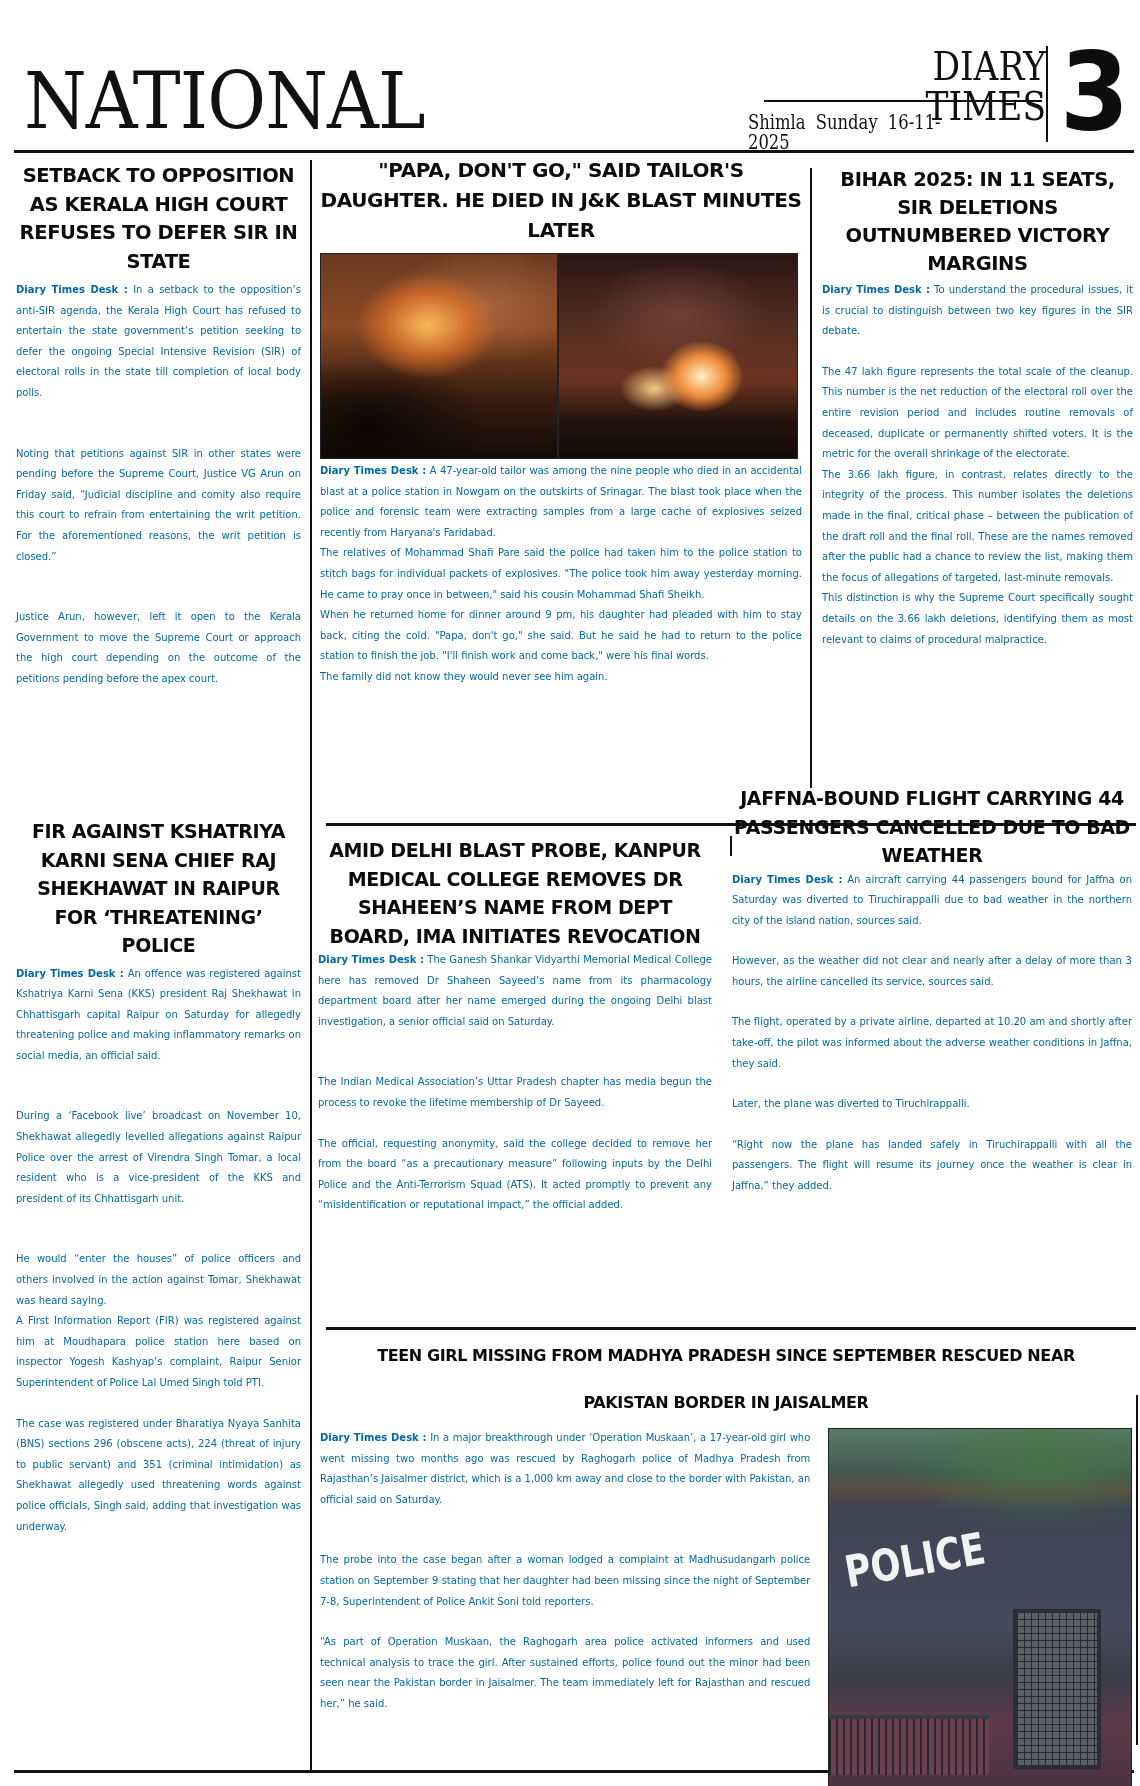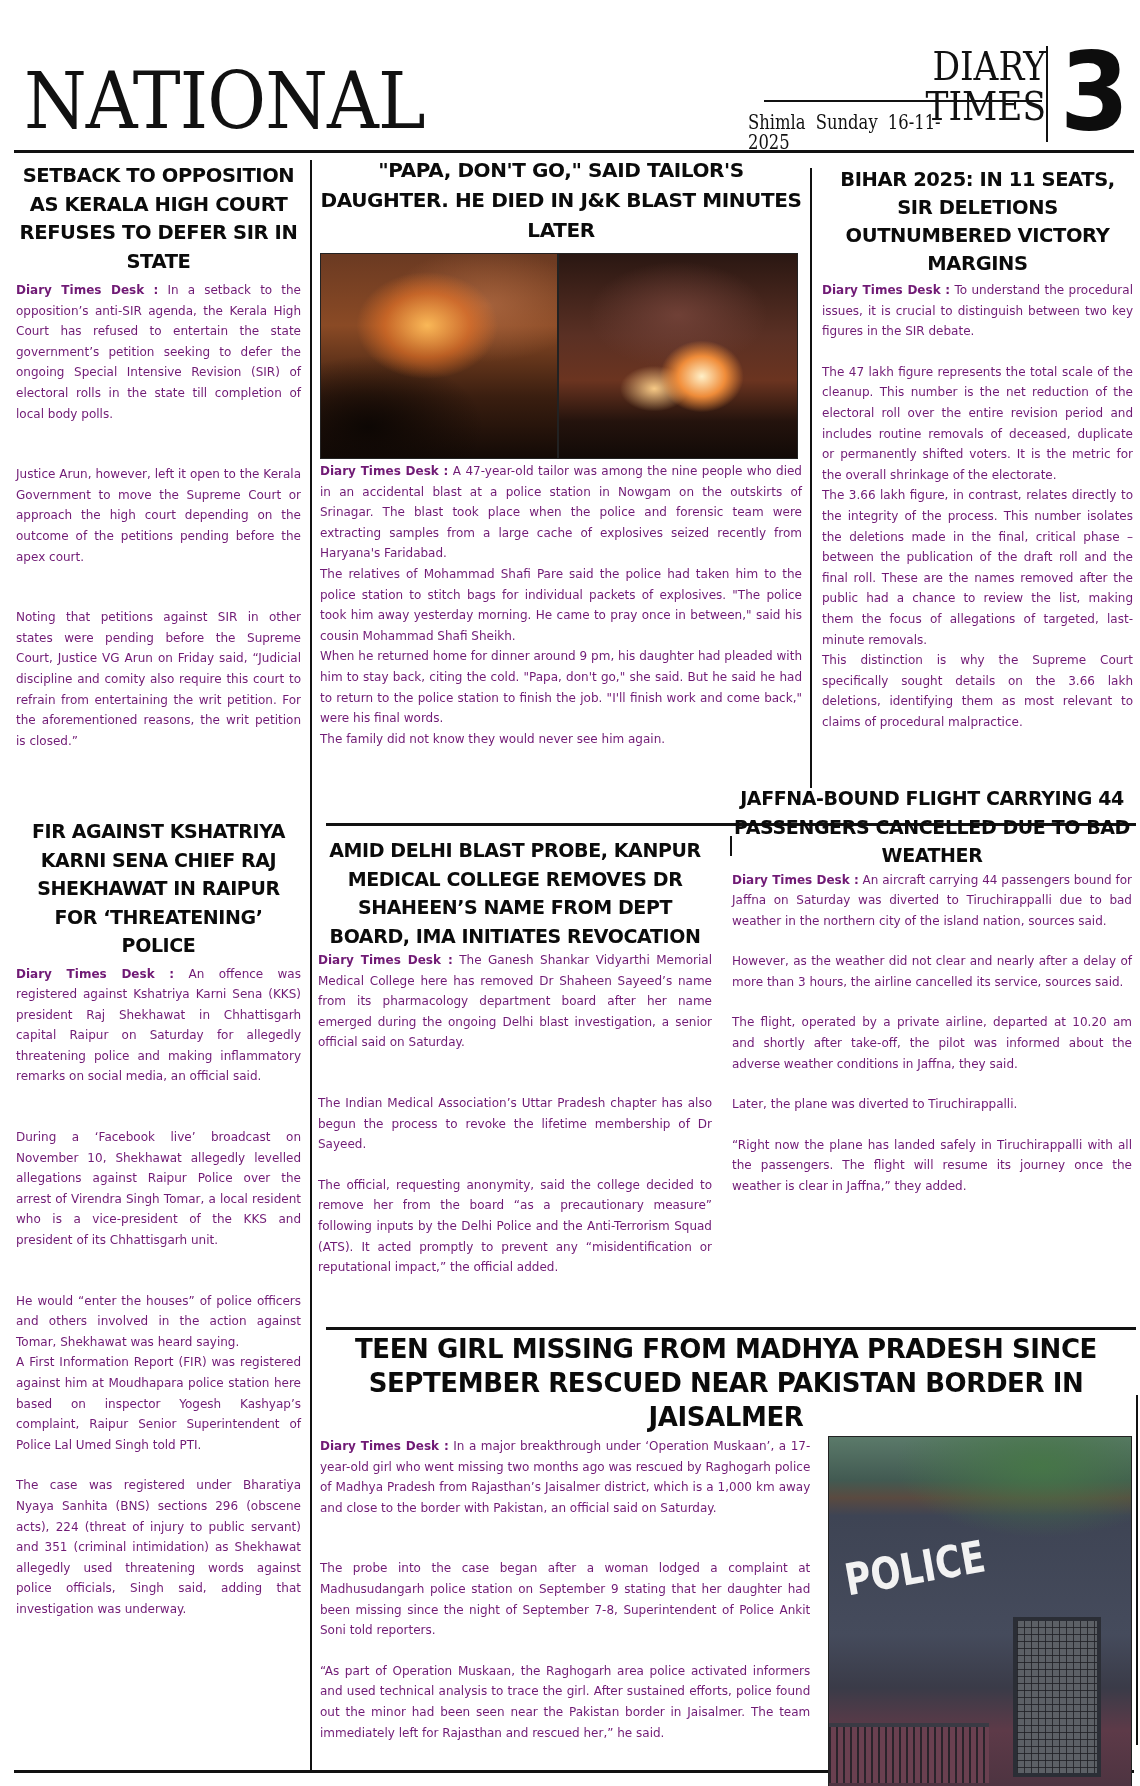--- a/index.html
+++ b/index.html
@@ -39,22 +39,22 @@
     .hrule { height: 3px; background: #111; }
     .vrule { width: 2px; background: #111; }
 
     
     .headline {
       font-family: "DejaVu Sans", sans-serif; font-weight: bold;
       text-align: center; color: #0b0b0b; text-transform: uppercase;
       letter-spacing: -0.4px;
     }
     .body-text {
-      font-family: "DejaVu Sans", sans-serif; font-size: 12px;
-      line-height: 20.6px; text-align: justify; color: #701a75;
+      font-family: "DejaVu Sans", sans-serif; font-size: 10px;
+      line-height: 20.6px; text-align: justify; color: #0369a1;
     }
     .body-text p { margin-bottom: 0; }
     .body-text p.gap { margin-top: 20px; }
     .body-text p.biggap { margin-top: 40px; }
     .desk { font-weight: bold; }
 
     
     .photo { overflow: hidden; border: 1.5px solid #222; }
     .blast-left {
       background:
@@ -113,22 +113,22 @@
 <div class="abs vrule" style="left:1136px; top:1395px; height:350px;"></div>
 
 <div class="abs hrule" style="left:326px; top:823px; width:810px;"></div>
 <div class="abs hrule" style="left:326px; top:1327px; width:810px;"></div>
 <div class="abs hrule" style="left:14px; top:1770px; width:1120px;"></div>
 
 <article class="abs" style="left:16px; top:162px; width:285px;">
   <h2 class="headline" style="font-size:19.5px; line-height:28.5px;">SETBACK TO OPPOSITION AS KERALA HIGH COURT REFUSES TO DEFER SIR IN STATE</h2>
   <div class="body-text" style="margin-top:4px;">
     <p><span class="desk">Diary Times Desk :</span> <span>In a setback to the opposition’s anti-SIR agenda, the Kerala High Court has refused to entertain the state government’s petition seeking to defer the ongoing Special Intensive Revision (SIR) of electoral rolls in the state till completion of local body polls.</span></p>
+    <p class="biggap">Noting that petitions against SIR in other states were pending before the Supreme Court, Justice VG Arun on Friday said, “Judicial discipline and comity also require this court to refrain from entertaining the writ petition. For the aforementioned reasons, the writ petition is closed.”</p>
     <p class="biggap">Justice Arun, however, left it open to the Kerala Government to move the Supreme Court or approach the high court depending on the outcome of the petitions pending before the apex court.</p>
-    <p class="biggap">Noting that petitions against SIR in other states were pending before the Supreme Court, Justice VG Arun on Friday said, “Judicial discipline and comity also require this court to refrain from entertaining the writ petition. For the aforementioned reasons, the writ petition is closed.”</p>
   </div>
 </article>
 
 <article class="abs" style="left:16px; top:817px; width:285px;">
   <h2 class="headline" style="font-size:19px; line-height:28.5px;">FIR AGAINST KSHATRIYA KARNI SENA CHIEF RAJ SHEKHAWAT IN RAIPUR FOR ‘THREATENING’ POLICE</h2>
   <div class="body-text" style="margin-top:4px;">
     <p><span class="desk">Diary Times Desk :</span> <span>An offence was registered against Kshatriya Karni Sena (KKS) president Raj Shekhawat in Chhattisgarh capital Raipur on Saturday for allegedly threatening police and making inflammatory remarks on social media, an official said.</span></p>
     <p class="biggap">During a ‘Facebook live’ broadcast on November 10, Shekhawat allegedly levelled allegations against Raipur Police over the arrest of Virendra Singh Tomar, a local resident who is a vice-president of the KKS and president of its Chhattisgarh unit.</p>
     <p class="biggap">He would “enter the houses” of police officers and others involved in the action against Tomar, Shekhawat was heard saying.</p>
     <p>A First Information Report (FIR) was registered against him at Moudhapara police station here based on inspector Yogesh Kashyap’s complaint, Raipur Senior Superintendent of Police Lal Umed Singh told PTI.</p>
@@ -157,38 +157,38 @@
     <p class="gap">The 47 lakh figure represents the total scale of the cleanup. This number is the net reduction of the electoral roll over the entire revision period and includes routine removals of deceased, duplicate or permanently shifted voters. It is the metric for the overall shrinkage of the electorate.</p>
     <p>The 3.66 lakh figure, in contrast, relates directly to the integrity of the process. This number isolates the deletions made in the final, critical phase – between the publication of the draft roll and the final roll. These are the names removed after the public had a chance to review the list, making them the focus of allegations of targeted, last-minute removals.</p>
     <p>This distinction is why the Supreme Court specifically sought details on the 3.66 lakh deletions, identifying them as most relevant to claims of procedural malpractice.</p>
   </div>
 </article>
 
 <article class="abs" style="left:318px; top:836px; width:394px;">
   <h2 class="headline" style="font-size:19px; line-height:28.5px;">AMID DELHI BLAST PROBE, KANPUR MEDICAL COLLEGE REMOVES DR SHAHEEN’S NAME FROM DEPT BOARD, IMA INITIATES REVOCATION</h2>
   <div class="body-text" style="margin-top:0px;">
     <p><span class="desk">Diary Times Desk :</span> <span>The Ganesh Shankar Vidyarthi Memorial Medical College here has removed Dr Shaheen Sayeed’s name from its pharmacology department board after her name emerged during the ongoing Delhi blast investigation, a senior official said on Saturday.</span></p>
-    <p class="biggap">The Indian Medical Association’s Uttar Pradesh chapter has also begun the process to revoke the lifetime membership of Dr Sayeed.</p>
+    <p class="biggap">The Indian Medical Association’s Uttar Pradesh chapter has media begun the process to revoke the lifetime membership of Dr Sayeed.</p>
     <p class="gap">The official, requesting anonymity, said the college decided to remove her from the board “as a precautionary measure” following inputs by the Delhi Police and the Anti-Terrorism Squad (ATS). It acted promptly to prevent any “misidentification or reputational impact,” the official added.</p>
   </div>
 </article>
 
 <article class="abs" style="left:732px; top:784px; width:400px;">
   <h2 class="headline" style="font-size:19px; line-height:28.5px;">JAFFNA-BOUND FLIGHT CARRYING 44 PASSENGERS CANCELLED DUE TO BAD WEATHER</h2>
   <div class="body-text" style="margin-top:0px;">
     <p><span class="desk">Diary Times Desk :</span> <span>An aircraft carrying 44 passengers bound for Jaffna on Saturday was diverted to Tiruchirappalli due to bad weather in the northern city of the island nation, sources said.</span></p>
     <p class="gap">However, as the weather did not clear and nearly after a delay of more than 3 hours, the airline cancelled its service, sources said.</p>
     <p class="gap">The flight, operated by a private airline, departed at 10.20 am and shortly after take-off, the pilot was informed about the adverse weather conditions in Jaffna, they said.</p>
     <p class="gap">Later, the plane was diverted to Tiruchirappalli.</p>
     <p class="gap">“Right now the plane has landed safely in Tiruchirappalli with all the passengers. The flight will resume its journey once the weather is clear in Jaffna,” they added.</p>
   </div>
 </article>
 
 <article class="abs" style="left:320px; top:1332px; width:812px;">
-  <h2 class="headline" style="font-size:26px; line-height:34px; padding:0 30px;">TEEN GIRL MISSING FROM MADHYA PRADESH SINCE SEPTEMBER RESCUED NEAR PAKISTAN BORDER IN JAISALMER</h2>
+  <h2 class="headline" style="font-size:16px; line-height:47px; padding:0 30px;">TEEN GIRL MISSING FROM MADHYA PRADESH SINCE SEPTEMBER RESCUED NEAR PAKISTAN BORDER IN JAISALMER</h2>
   <div style="display:flex; gap:18px; margin-top:2px;">
     <div class="body-text" style="width:494px;">
       <p><span class="desk">Diary Times Desk :</span> <span>In a major breakthrough under ‘Operation Muskaan’, a 17-year-old girl who went missing two months ago was rescued by Raghogarh police of Madhya Pradesh from Rajasthan’s Jaisalmer district, which is a 1,000 km away and close to the border with Pakistan, an official said on Saturday.</span></p>
       <p class="biggap">The probe into the case began after a woman lodged a complaint at Madhusudangarh police station on September 9 stating that her daughter had been missing since the night of September 7-8, Superintendent of Police Ankit Soni told reporters.</p>
       <p class="gap">“As part of Operation Muskaan, the Raghogarh area police activated informers and used technical analysis to trace the girl. After sustained efforts, police found out the minor had been seen near the Pakistan border in Jaisalmer. The team immediately left for Rajasthan and rescued her,” he said.</p>
     </div>
     <div class="photo police-img" style="position:relative; width:306px; height:360px; margin-top:0px;">
       <div class="police-text">POLICE</div>
       <div class="grille"></div>
       <div class="grille2"></div>

